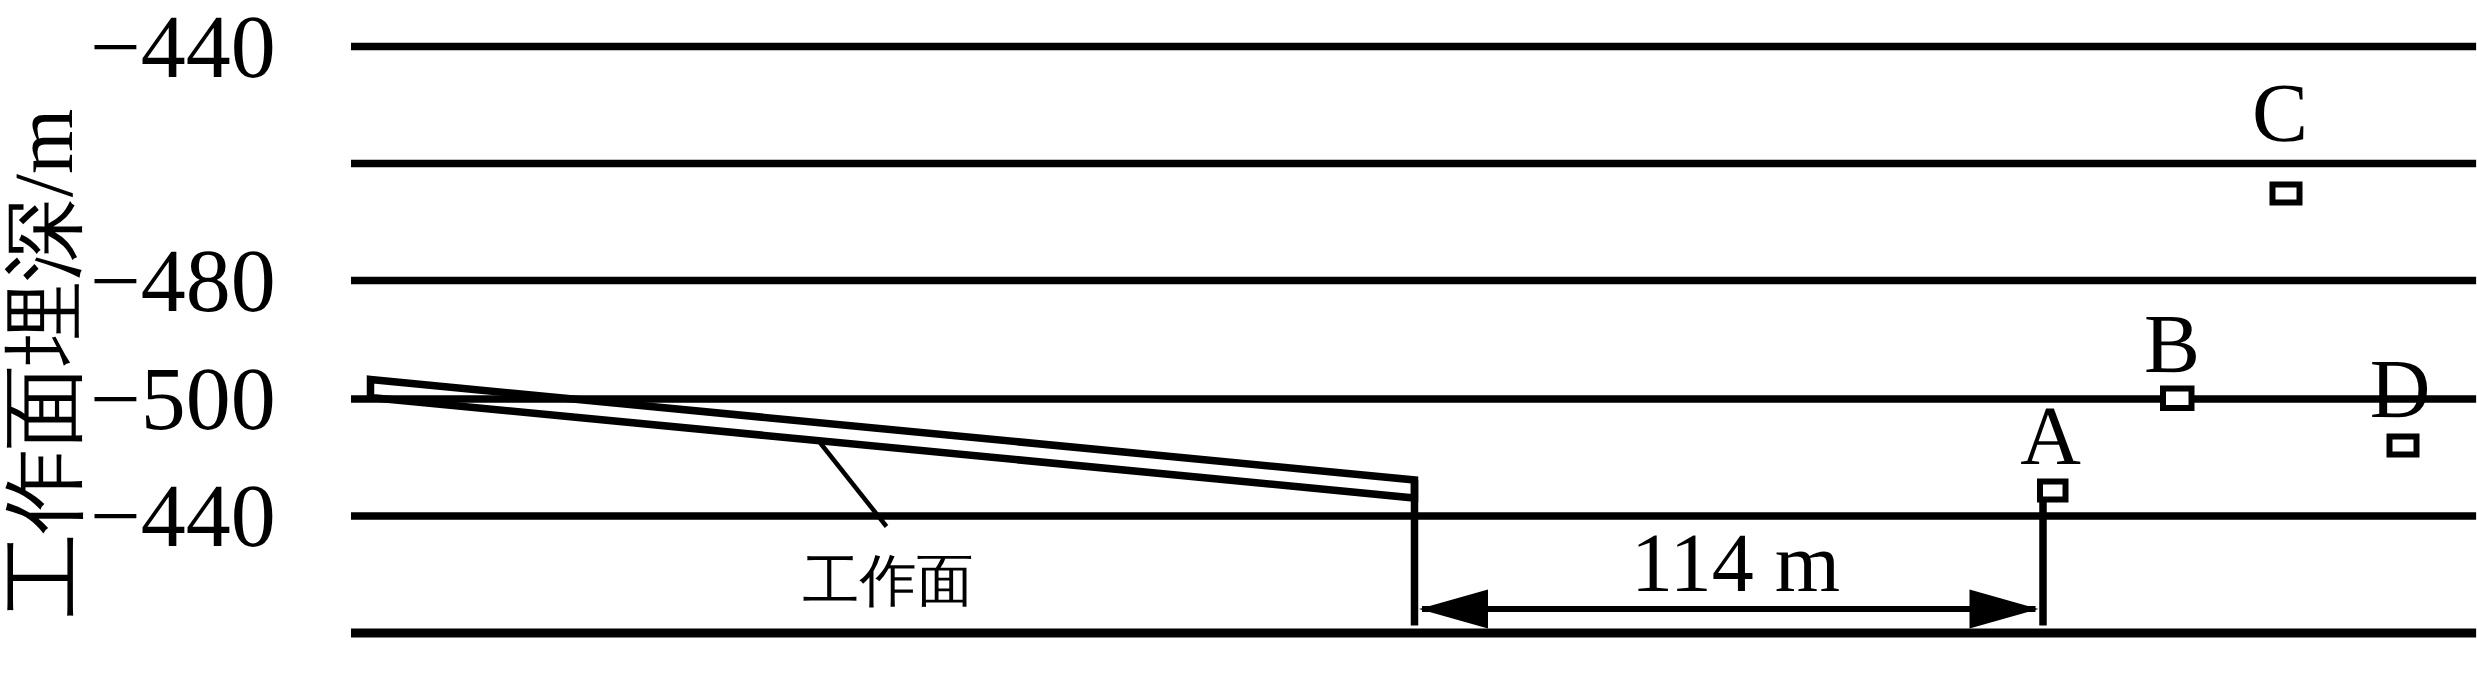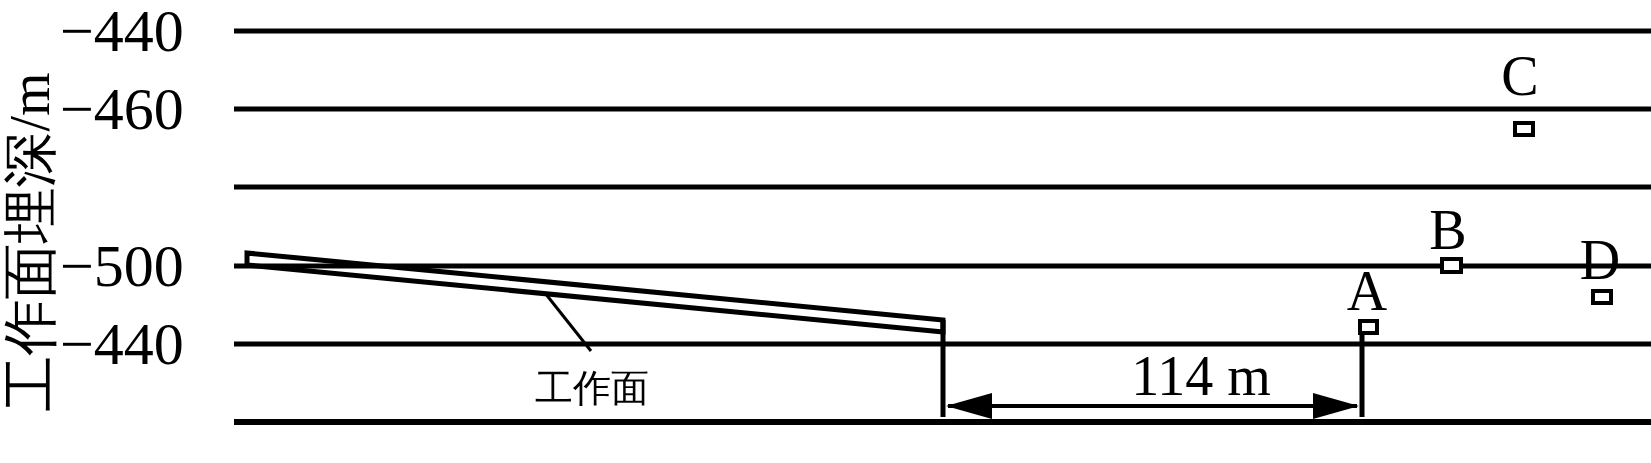--- a/index.html
+++ b/index.html
@@ -49,21 +49,20 @@
   .label-c { left: 1520px; top: 76px; }
   .label-d { left: 1600px; top: 260px; }
   .dim-label {
     position: absolute;
     left: 1157px;
     top: 376px;
     transform: translate(-50%, -50%);
     font-size: 56px;
     line-height: 1;
     white-space: nowrap;
-    margin-left: 44px;
   }
   .face-label {
     position: absolute;
     left: 592px;
     top: 388px;
     transform: translate(-50%, -50%);
     font-size: 38px;
     line-height: 1;
     white-space: nowrap;
   }
@@ -102,21 +101,21 @@
       <rect x="1360" y="321" width="17" height="12"></rect>
       <rect x="1442" y="259" width="19" height="13"></rect>
       <rect x="1515" y="123" width="18" height="12"></rect>
       <rect x="1593" y="291" width="18" height="12"></rect>
     </g>
   </svg>
 
   <div class="y-title">工作面埋深/m</div>
 
   <div class="tick tick-1">−440</div>
-  <div class="tick tick-2">−460</div>
+  <div class="tick tick-3">−480</div>
   <div class="tick tick-4">−500</div>
   <div class="tick tick-5">−440</div>
 
   <div class="pt-label label-a">A</div>
   <div class="pt-label label-b">B</div>
   <div class="pt-label label-c">C</div>
   <div class="pt-label label-d">D</div>
 
   <div class="dim-label">114 m</div>
 

